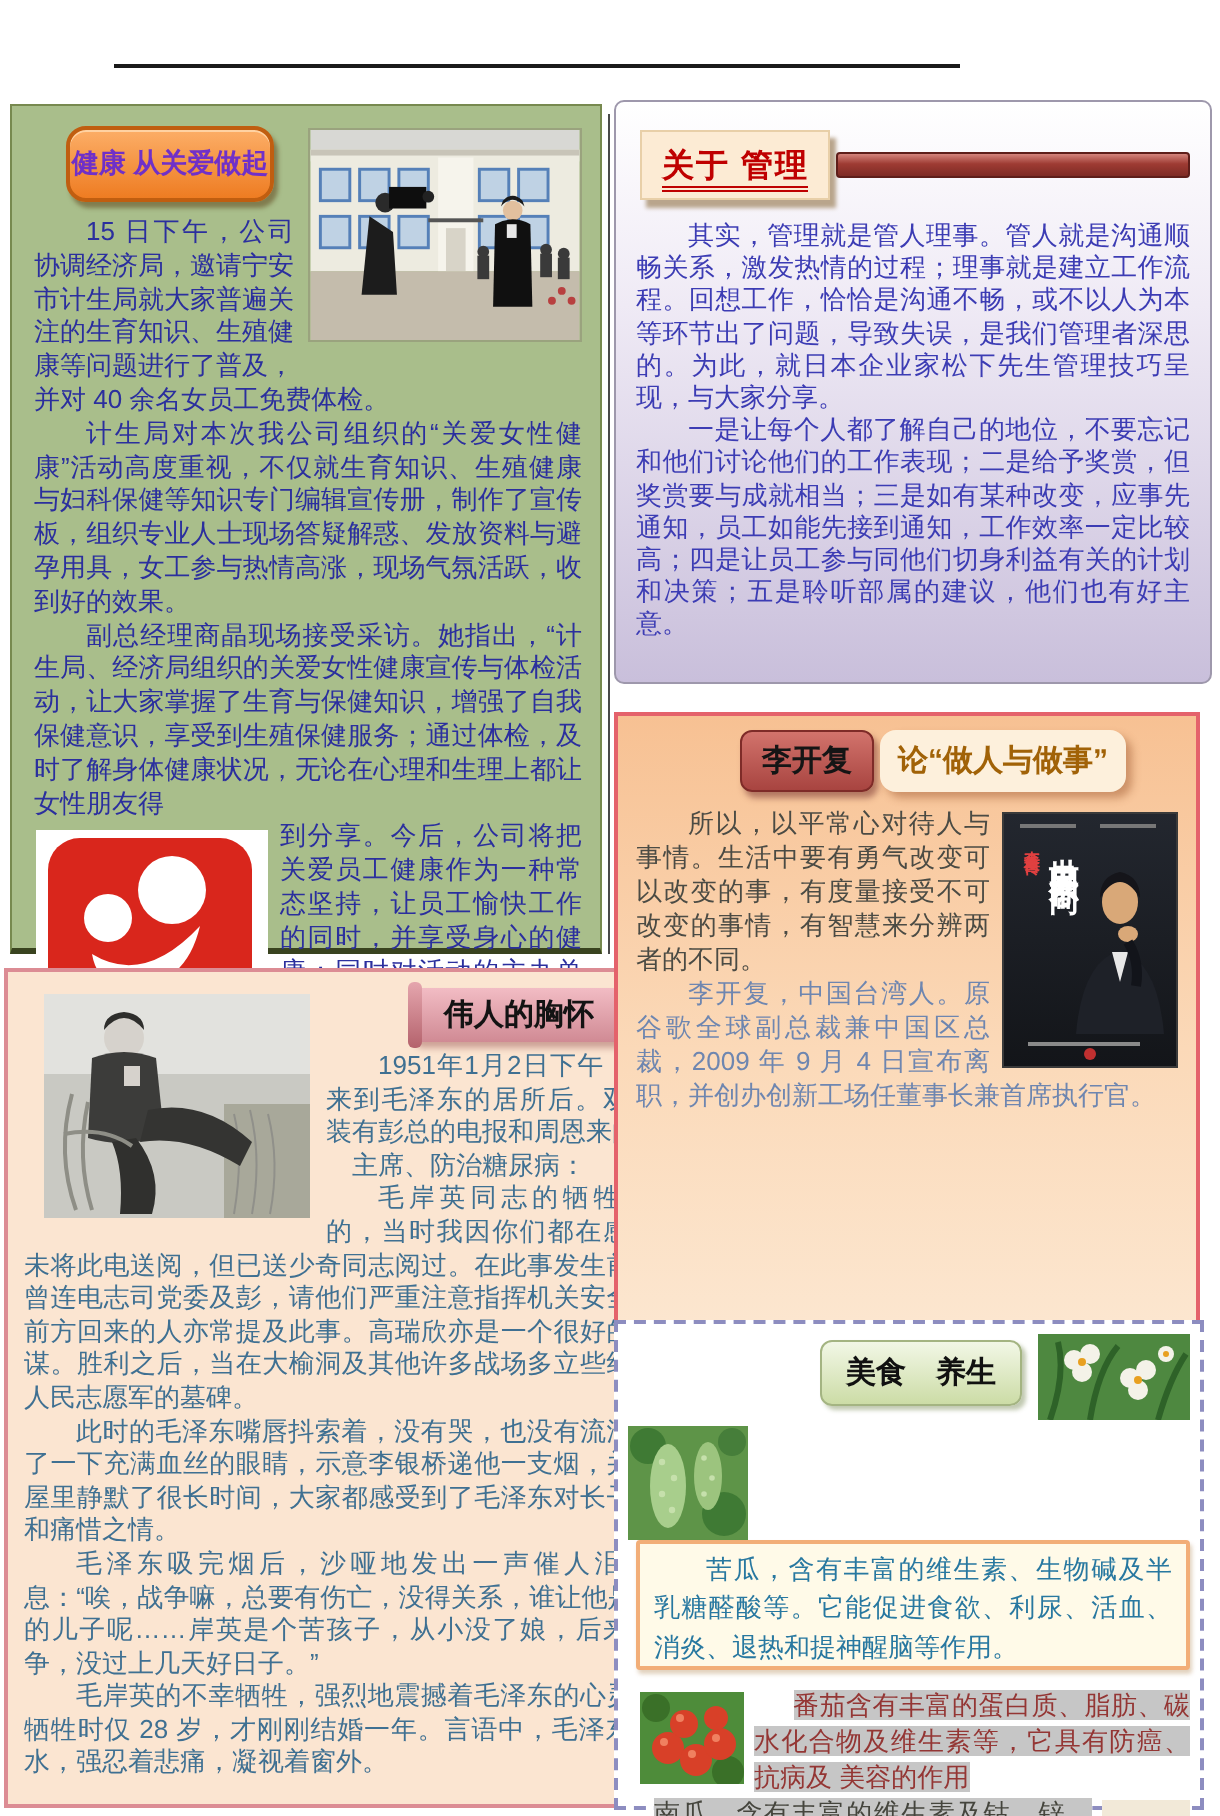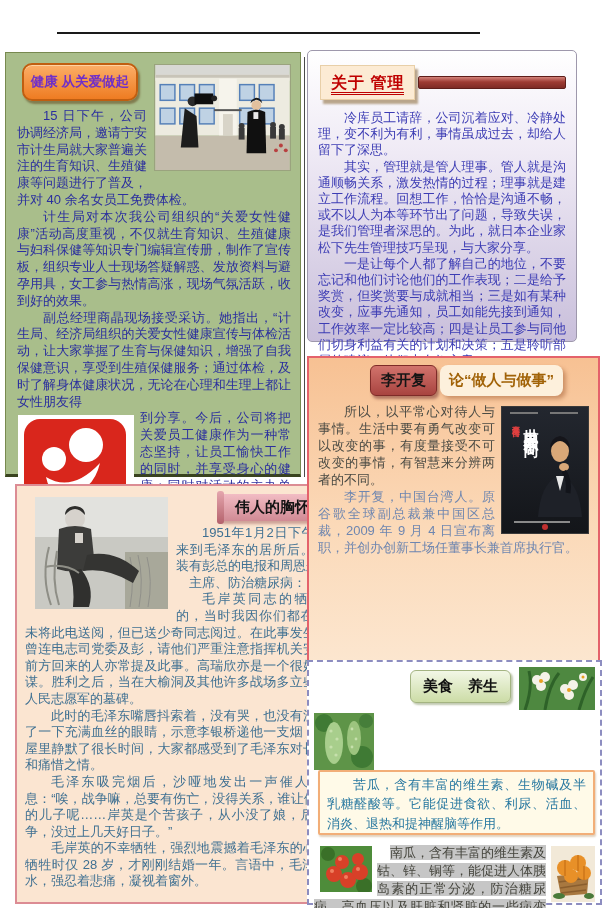--- a/index.html
+++ b/index.html
@@ -8,45 +8,45 @@
 
   .top-rule { position:absolute; left:57px; top:32px; width:423px; height:2px; background:#1a1a1a; }
   .col-divider { position:absolute; left:304px; top:57px; width:1px; height:420px; background:#4a4a4a; }
 
   .panel { position:absolute; }
 
   
   .panel-health { left:5px; top:52px; width:296px; height:425px; background:#A9BE8B;
     border:1px solid #77894F; border-bottom:3px solid #39431F; padding:8px 9px 0 11px; }
   .photo-a { float:right; margin:3px 0 5px 7px; border:1px solid #9aa37e; }
-  .btn-health { width:116px; height:38px; margin:2px 0 7px 5px; display:flex; align-items:center; justify-content:center;
+  .btn-health { width:104px; height:38px; margin:2px 0 7px 16px; display:flex; align-items:center; justify-content:center;
     background:linear-gradient(180deg,#FCAE67,#EE7C22); border:2px solid #C05E10; border-radius:10px;
     box-shadow:inset 0 1px 0 #FFD2A2, 2px 3px 2px rgba(90,60,20,.5); }
   .btn-health span { font-size:13.5px; font-weight:bold; color:#7030C8; white-space:nowrap; }
   .a-text { font-size:13px; line-height:16.8px; color:#2B2F9E; text-align:justify; text-indent:2em; }
   .np { text-indent:0; }
   .a-sig { font-size:13px; line-height:17px; color:#2B2F9E; text-align:right; padding-right:10px; }
   .logo-block { float:left; width:116px; height:97px; background:#fff; margin:5px 6px 0 1px; padding:2px; }
 
   
   .panel-mao { left:2px; top:484px; width:364px; height:420px; background:#FBE5D1;
-    border:2px solid #DC8C94; padding:8px 8px 0 8px;margin-left:13px; }
+    border:2px solid #DC8C94; padding:8px 8px 0 8px; }
   .photo-mao { float:left; margin:3px 8px 2px 10px; }
   .scroll-row { text-align:center; margin:0 0 4px 0; }
   .scroll-btn { display:inline-block; position:relative; padding:4px 16px; font-size:15px; font-weight:bold; color:#131313;
     background:linear-gradient(180deg,#F2BCC4,#D08A94); border-radius:3px; box-shadow:2px 3px 3px rgba(150,80,80,.45); }
   .scroll-btn::before { content:""; position:absolute; left:-2px; top:-3px; width:7px; height:calc(100% + 6px);
     background:linear-gradient(180deg,#E5A6AE,#B4626C); border-radius:3px; }
   .scroll-btn::after { content:""; position:absolute; right:-2px; top:-3px; width:7px; height:calc(100% + 6px);
     background:linear-gradient(180deg,#E5A6AE,#B4626C); border-radius:3px; }
   .b-text { font-size:13px; line-height:16.6px; color:#3F7092; text-align:justify; text-indent:2em; }
   .ind1 { text-indent:1em; }
 
   
-  .panel-mgmt { left:307px; top:50px; width:270px; height:292px;
+  .panel-mgmt { left:307px; top:50px; width:299px; height:292px;
     background:linear-gradient(180deg,#FFFFFF 0%,#EFEAF5 35%,#C9BFDB 100%);
     border:1px solid #9E98AC; border-radius:5px; padding:10px 10px 0 10px; }
   .mgmt-header { display:flex; align-items:center; margin:4px 0 10px 2px; }
   .mgmt-title-box { background:#FCEBD4; border:1px solid #E8CFA8; box-shadow:3px 4px 2px #B9A58C; padding:7px 10px 5px 10px; }
   .mgmt-title-box span { font-size:16px; font-weight:bold; color:#BF0000; border-bottom:3px double #BF0000;
     padding-bottom:1px; letter-spacing:1px; white-space:nowrap; }
   .mgmt-bar { width:182px; height:13px; margin-left:3px;
     background:linear-gradient(180deg,#D4847C 0%,#9E3B33 45%,#7E2B25 100%);
     border:1px solid #5E1E1A; border-radius:2px; }
   .c-text { font-size:13px; line-height:16.2px; color:#3C3CB4; text-align:justify; text-indent:2em; }
@@ -201,21 +201,20 @@
     <p class="b-text">毛岸英的不幸牺牲，强烈地震撼着毛泽东的心灵，岸英牺牲时仅 28 岁，才刚刚结婚一年。言语中，毛泽东噙含泪水，强忍着悲痛，凝视着窗外。</p>
   </section>
 
   <section class="panel panel-mgmt">
     <div class="mgmt-header">
       <div class="mgmt-title-box">
         <span>关于 管理</span>
       </div>
       <div class="mgmt-bar"></div>
     </div>
-    <p class="c-text">冷库员工请辞，公司沉着应对、冷静处理，变不利为有利，事情虽成过去，却给人留下了深思。</p>
     <p class="c-text">其实，管理就是管人理事。管人就是沟通顺畅关系，激发热情的过程；理事就是建立工作流程。回想工作，恰恰是沟通不畅，或不以人为本等环节出了问题，导致失误，是我们管理者深思的。为此，就日本企业家松下先生管理技巧呈现，与大家分享。</p>
     <p class="c-text">一是让每个人都了解自己的地位，不要忘记和他们讨论他们的工作表现；二是给予奖赏，但奖赏要与成就相当；三是如有某种改变，应事先通知，员工如能先接到通知，工作效率一定比较高；四是让员工参与同他们切身利益有关的计划和决策；五是聆听部属的建议，他们也有好主意。</p>
   </section>
 
   <section class="panel panel-lkf">
     <div class="lkf-header">
       <div class="lkf-badge">李开复</div>
       <div class="lkf-title">论“做人与做事”</div>
     </div>
     <div class="book-cover">
@@ -298,20 +297,21 @@
           <circle cx="22" cy="16" r="7"></circle>
             <circle cx="38" cy="13" r="6"></circle>
         </g>
         <g fill="#F08060">
           <circle cx="12" cy="25" r="2"></circle>
             <circle cx="26" cy="31" r="2"></circle>
             <circle cx="38" cy="23" r="2"></circle>
             <circle cx="20" cy="13" r="2"></circle>
         </g>
       </svg>
+      <p class="tomato-text"><span class="hl">番茄含有丰富的蛋白质、脂肪、碳水化合物及维生素等，它具有防癌、抗病及 美容的作用</span></p>
       <p class="pumpkin-text"><svg class="pumpkin" width="44" height="56" viewBox="0 0 44 56">
             <rect x="0" y="0" width="44" height="56" fill="#F2E9D8"></rect>
             <path d="M6,30 L38,26 L36,48 L10,50 Z" fill="#A87840"></path>
             <g stroke="#8A5E2E" stroke-width="1.5" fill="none">
               <path d="M8,36 L37,32"></path>
               <path d="M9,42 L36,38"></path>
               <path d="M10,47 L35,44"></path>
             </g>
             <g fill="#E89028">
               <circle cx="14" cy="22" r="8"></circle>

